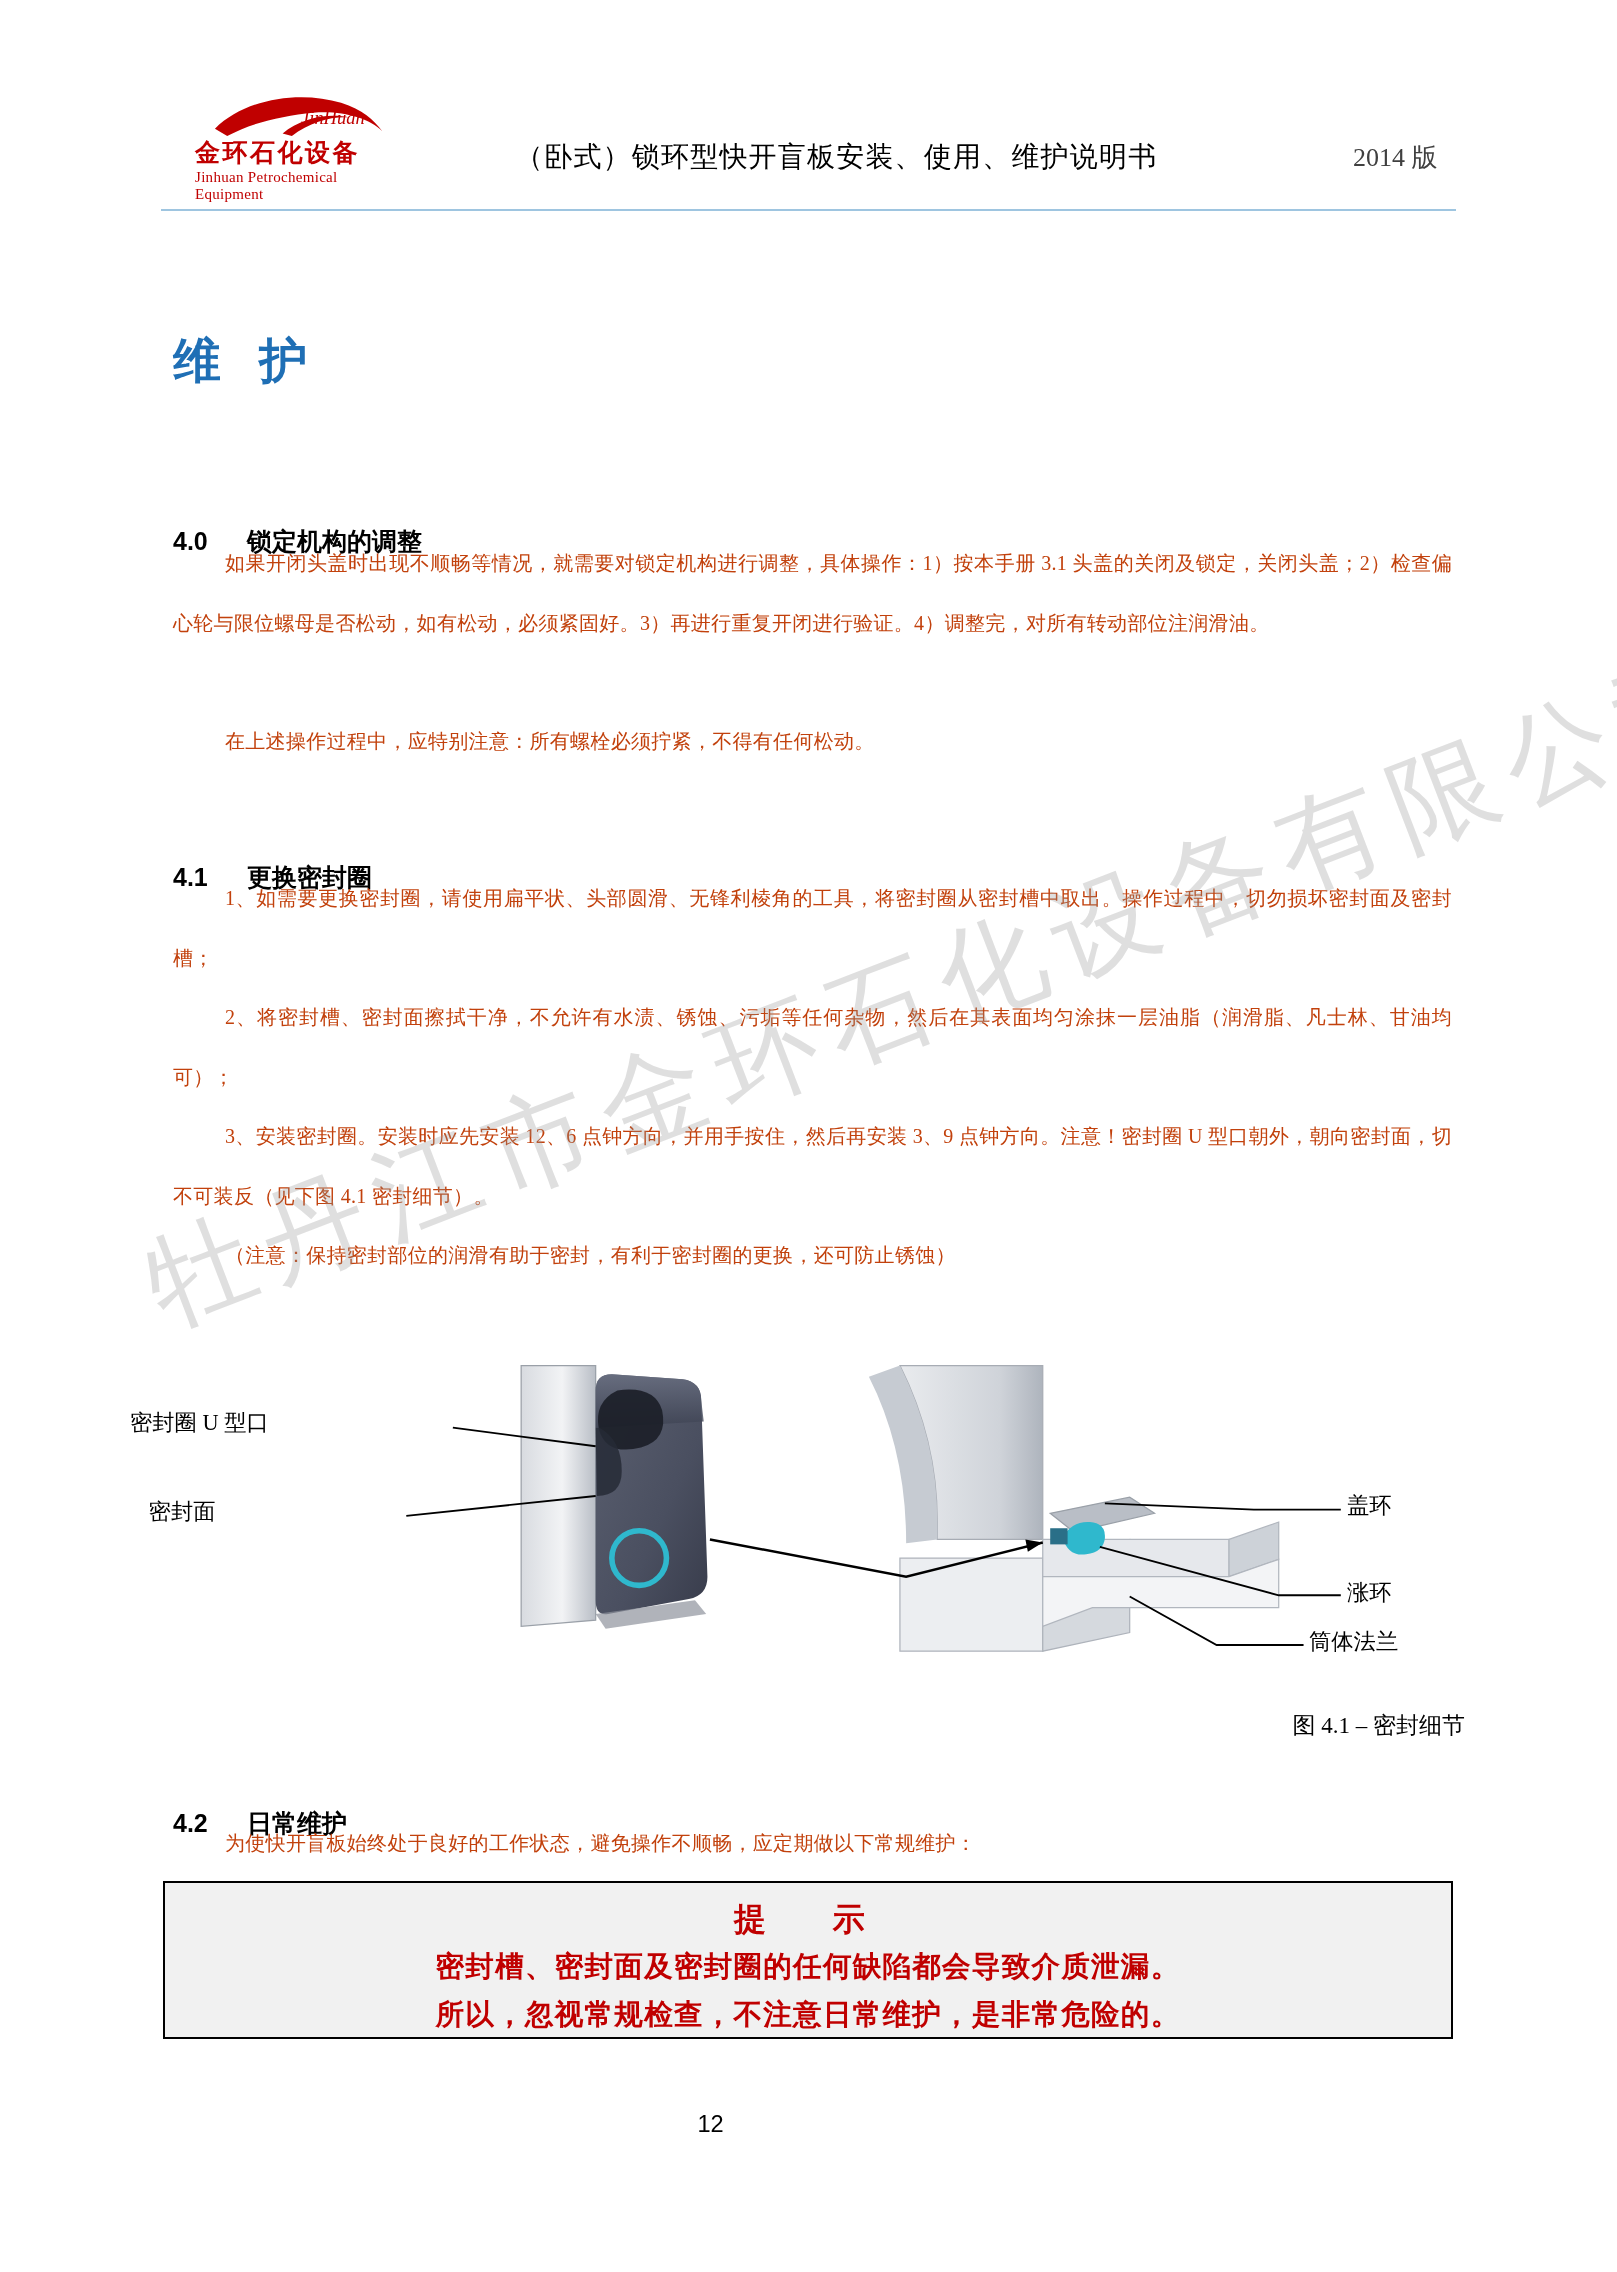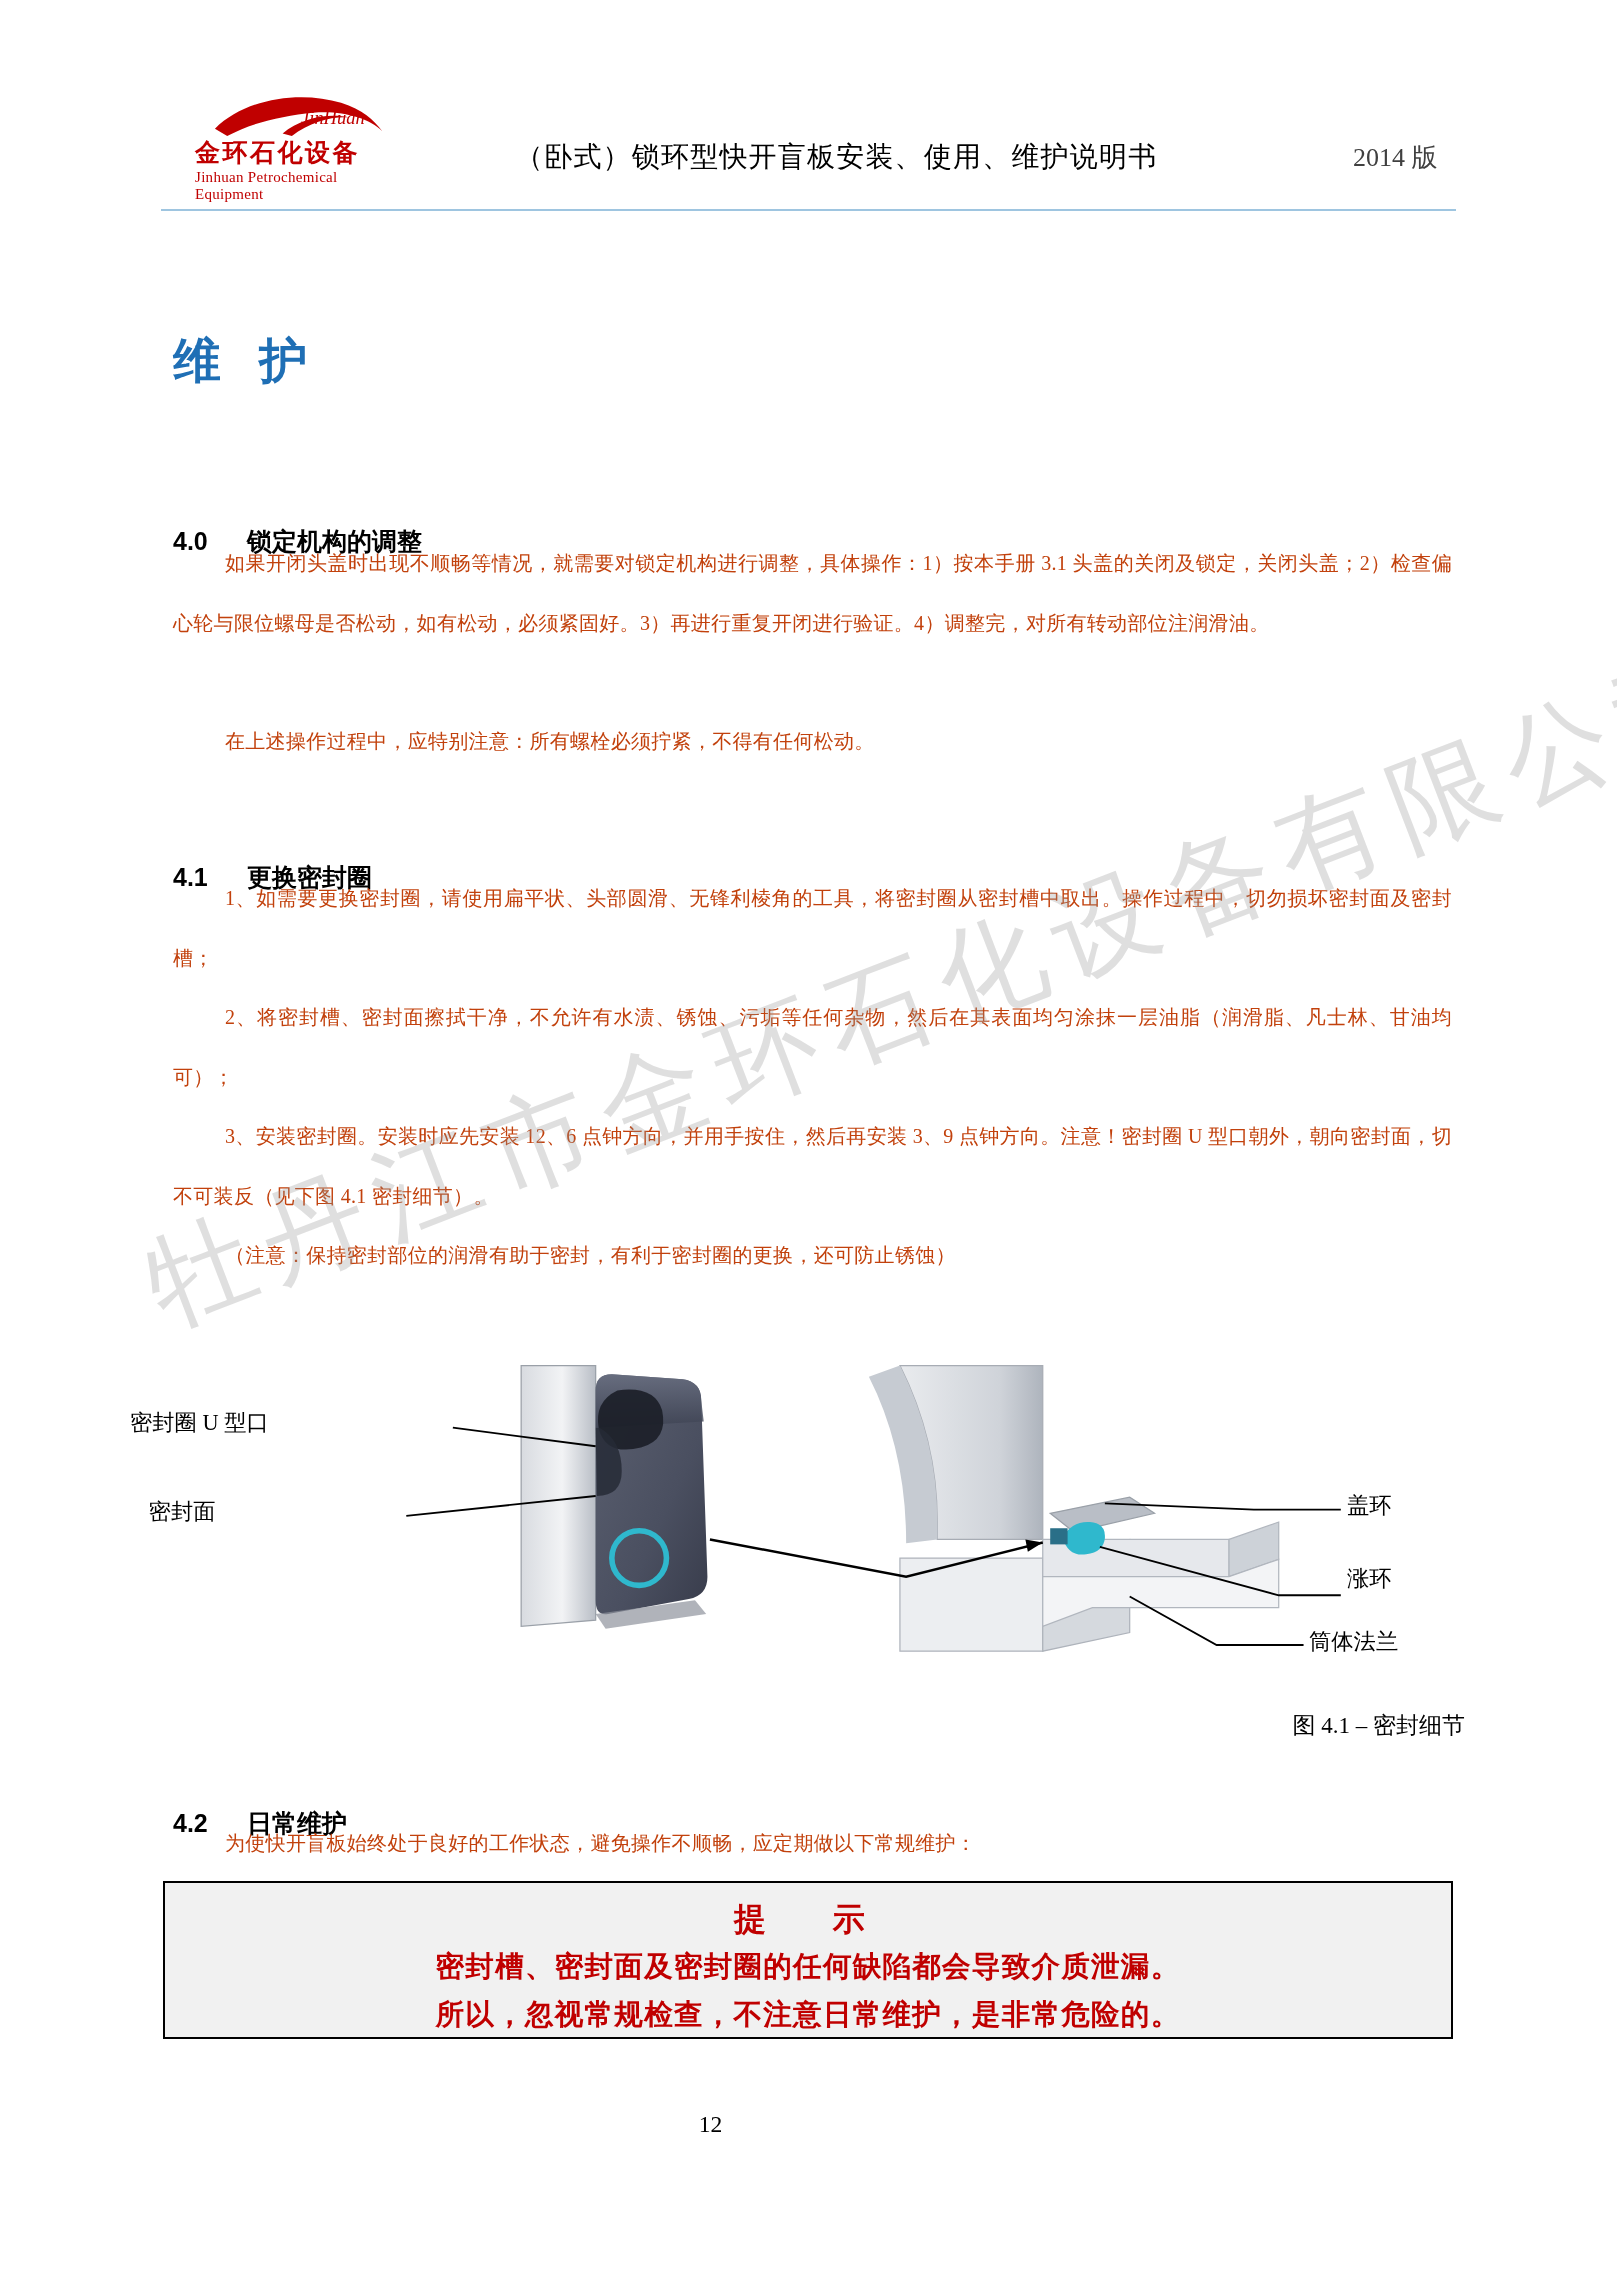--- a/index.html
+++ b/index.html
@@ -196,21 +196,21 @@
     line-height: 48px;
     letter-spacing: 1.2px;
   }
 
   .page-number {
     position: absolute;
     left: 0;
     top: 2111px;
     width: 1421px;
     text-align: center;
-    font-family: Liberation Serif, serif;
+    font-family: Liberation Sans, sans-serif;
     font-size: 23.6px;
     color: #000;
   }
 </style>
 </head>
 <body>
 
 <div class="page">
 
   <div class="watermark">
@@ -309,21 +309,21 @@
       <path d="M395,262 L700,230" fill="none" stroke="#000" stroke-width="3"></path>
 
       <path d="M1520,242 L1760,252 L1900,252" fill="none" stroke="#000" stroke-width="3"></path>
       <path d="M1512,312 L1800,390 L1900,390" fill="none" stroke="#000" stroke-width="3"></path>
       <path d="M1560,392 L1700,470 L1840,470" fill="none" stroke="#000" stroke-width="3"></path>
     </svg>
 
     <div class="fig-label" style="left:-31px; top:55px;">密封圈 U 型口</div>
     <div class="fig-label" style="left:-12.4px; top:144px;">密封面</div>
     <div class="fig-label" style="left:1186px; top:138px;">盖环</div>
-    <div class="fig-label" style="left:1186px; top:211px;">涨环</div>
+    <div class="fig-label" style="left:1186px; top:225px;">涨环</div>
     <div class="fig-label" style="left:1148px; top:274px;">筒体法兰</div>
 
     <div class="fig-caption">图 4.1 – 密封细节</div>
   </div>
 
   <div class="sec-head" style="left:173px; top:1767px;">
     <span class="num">4.2</span><span>日常维护</span>
   </div>
   <div class="para indent" style="left:173px; top:1813px; width:1279px;">为使快开盲板始终处于良好的工作状态，避免操作不顺畅，应定期做以下常规维护：</div>
 

